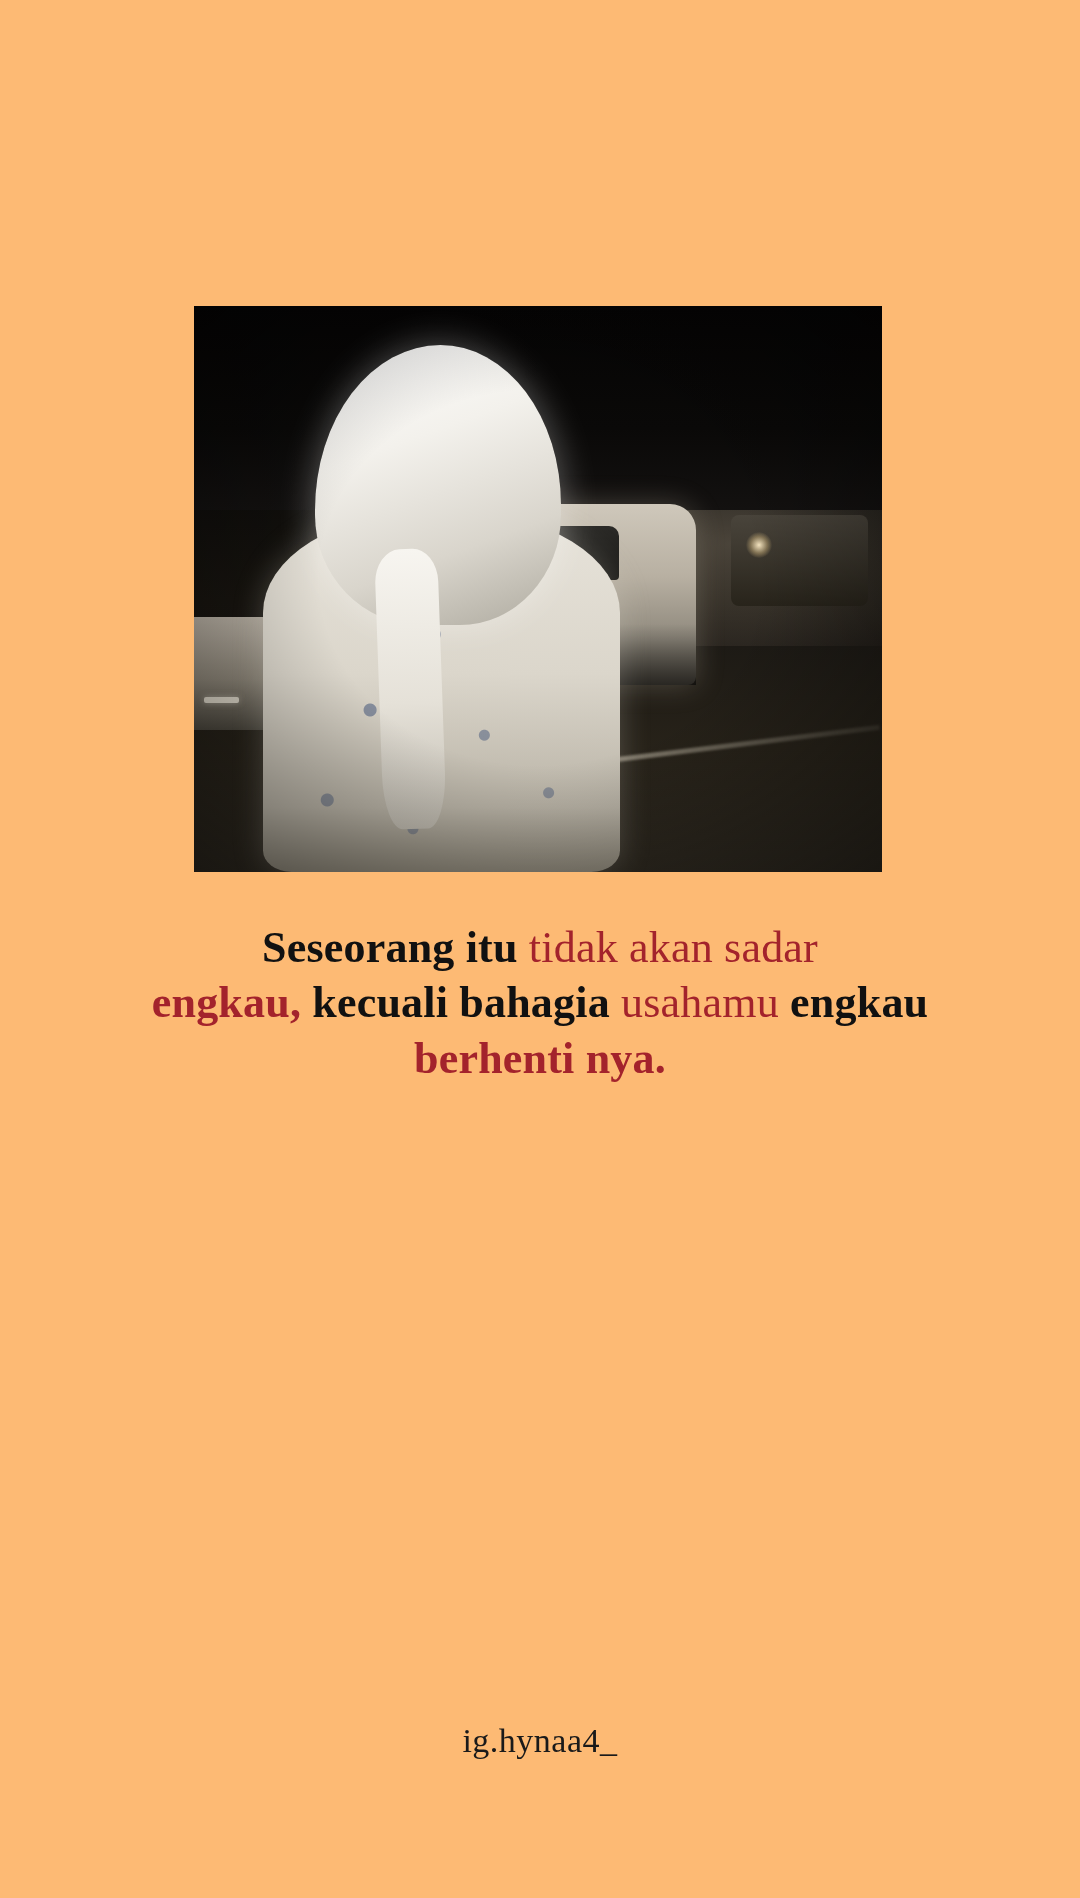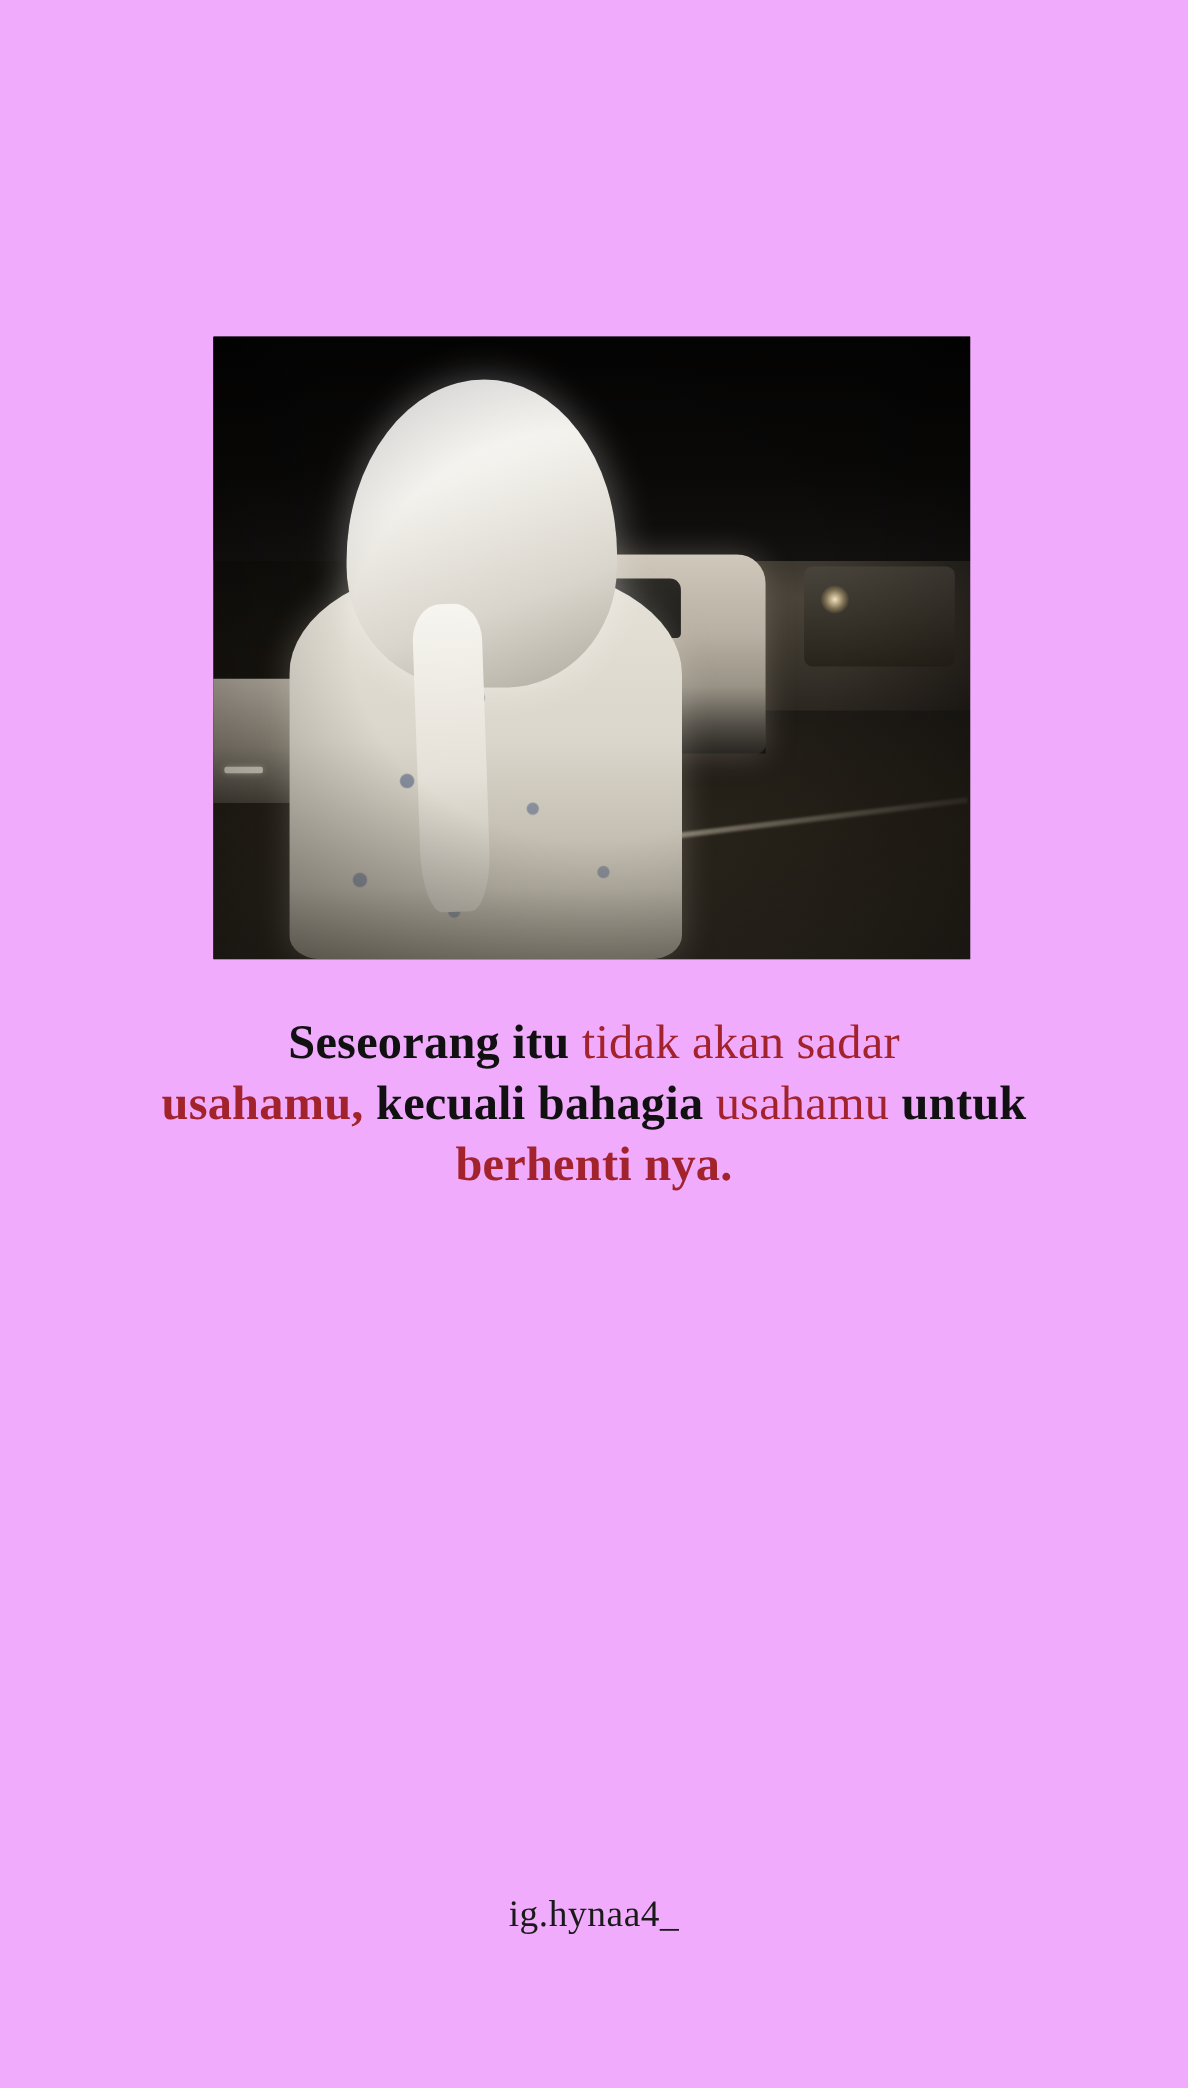--- a/index.html
+++ b/index.html
@@ -14,21 +14,21 @@
     overflow: hidden;
     font-family: "Liberation Serif", serif;
   }
 
   .card {
     position: absolute;
     left: 0;
     top: 0;
     width: 1080px;
     height: 1898px;
-    background: #f0abfc;
+    background: #fdba74;
   }
 
   
   .photo-wrap {
     position: absolute;
     left: 194px;
     top: 306px;
     width: 688px;
     height: 566px;
     overflow: hidden;
@@ -238,19 +238,19 @@
         <div class="hijab"></div>
         <div class="hijab-tail"></div>
       </div>
 
       <div class="vignette"></div>
     </div>
   </div>
 
   <div class="quote">
     <span class="ln"><span class="b">Seseorang itu </span><span class="em">tidak akan sadar</span></span>
-    <span class="ln"><span class="em b">usahamu,</span><span class="b"> kecuali bahagia </span><span class="em">usahamu</span><span class="b"> untuk</span></span>
+    <span class="ln"><span class="em b">engkau,</span><span class="b"> kecuali bahagia </span><span class="em">usahamu</span><span class="b"> engkau</span></span>
     <span class="ln em b">berhenti nya.</span>
   </div>
 
   <div class="handle">ig.hynaa4_</div>
 
 </div>
 
 </body></html>

